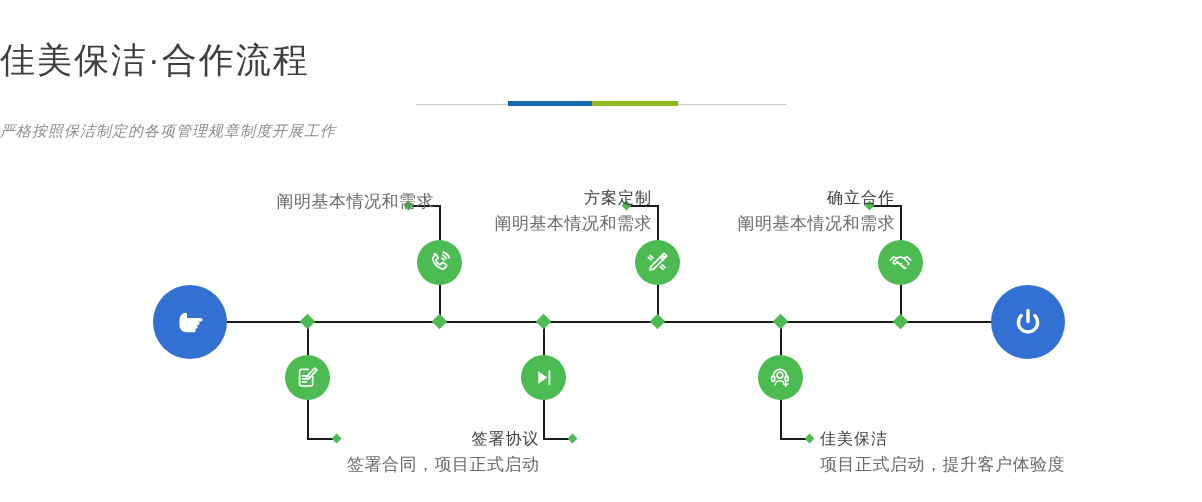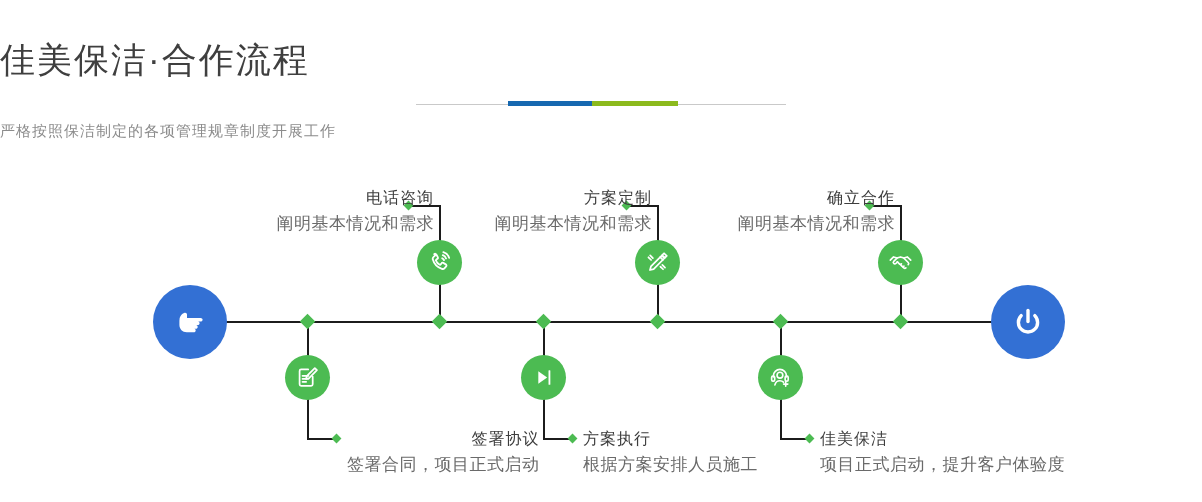--- a/index.html
+++ b/index.html
@@ -23,21 +23,21 @@
   }
   .divider-line {
     position: absolute; left: 0; top: 5px; width: 370px; height: 1px;
     background: #c9c9c9;
   }
   .divider-seg { position: absolute; top: 2px; height: 5px; }
   .divider-seg.blue  { left: 92px;  width: 84px; background: #1668b0; }
   .divider-seg.green { left: 176px; width: 86px; background: #8cba1d; }
   .page-subtitle {
     font-size: 15px; color: #8c8c8c; letter-spacing: 1px;
-    margin-top: 12px; line-height: 1;
+    margin-top: 12px; line-height: 1; font-style: italic;
   }
 
   
   .timeline { position: absolute; left: 0; top: 0; width: 1202px; height: 502px; }
   .axis {
     position: absolute; left: 170px; top: 321px;
     width: 875px; height: 2px; background: #1c1c1c;
   }
   .vline { position: absolute; width: 2px; background: #1c1c1c; }
   .hline { position: absolute; height: 2px; background: #1c1c1c; }
@@ -119,21 +119,20 @@
           <g fill="none" stroke="#ffffff" stroke-width="1.9" stroke-linecap="round">
             <path d="M8.6 5.3c.7-.6 1.7-.4 2.1.4l1.5 2.7c.3.6.2 1.4-.4 1.8l-1.2.9c-.3.2-.4.6-.3.9.5 1.6 2.4 3.6 4 4.3.3.1.7 0 .9-.3l.9-1.2c.4-.6 1.2-.7 1.8-.4l2.6 1.5c.8.5 1 1.5.4 2.1l-1.6 1.8c-.7.8-1.8 1.1-2.8.8-4.6-1.4-8.1-5-9.4-9.6-.3-1 0-2.1.8-2.8l1.7-1.5z"></path>
             <path d="M17.4 6.4c1.6.5 2.9 1.8 3.4 3.4"></path>
             <path d="M16.8 9.6c.9.3 1.6 1 1.9 1.9"></path>
             <path d="M18 3.2c2.9.8 5.2 3.1 6 6"></path>
           </g>
         </svg>
       </span>
     </div>
     <div class="label above" style="right:768px; top:187px;">
-      <span class="l-title">电话咨询</span>
       <span class="l-desc">阐明基本情况和需求</span>
     </div>
 
     <div class="vline" style="left:307px; top:321px; height:118px;"></div>
     <div class="hline" style="left:307px; top:438px; width:29px;"></div>
     <div class="diamond small" style="left:333px; top:435px;"></div>
     <div class="diamond" style="left:302px; top:316px;"></div>
     <div class="node green" style="left:285px; top:355px;">
       <span>
         <svg width="27" height="27" viewBox="0 0 28 28">
@@ -183,24 +182,20 @@
     <div class="node green" style="left:521px; top:355px;">
       <span>
         <svg width="27" height="27" viewBox="0 0 28 28">
           <g fill="#ffffff">
             <path d="M8.6 7.4l9.2 6.6-9.2 6.6V7.4z"></path>
             <rect x="19.2" y="6.4" width="1.9" height="15.2" rx="0.6"></rect>
           </g>
         </svg>
       </span>
     </div>
-    <div class="label below" style="left:583px; top:428px;">
-      <span class="l-title">方案执行</span>
-      <span class="l-desc">根据方案安排人员施工</span>
-    </div>
 
     <div class="vline" style="left:900px; top:205px; height:118px;"></div>
     <div class="hline" style="left:873px; top:205px; width:29px;"></div>
     <div class="diamond small" style="left:866px; top:202px;"></div>
     <div class="diamond" style="left:895px; top:316px;"></div>
     <div class="node green" style="left:878px; top:240px;">
       <span>
         <svg width="27" height="27" viewBox="0 0 28 28">
           <g fill="none" stroke="#ffffff" stroke-width="1.7" stroke-linejoin="round" stroke-linecap="round">
             <path d="M3.4 11.6l3.4-3.4 3.6 1.2 3.6-1.2 3.6 1.2 3.4-1.2 3.6 3.4"></path>

